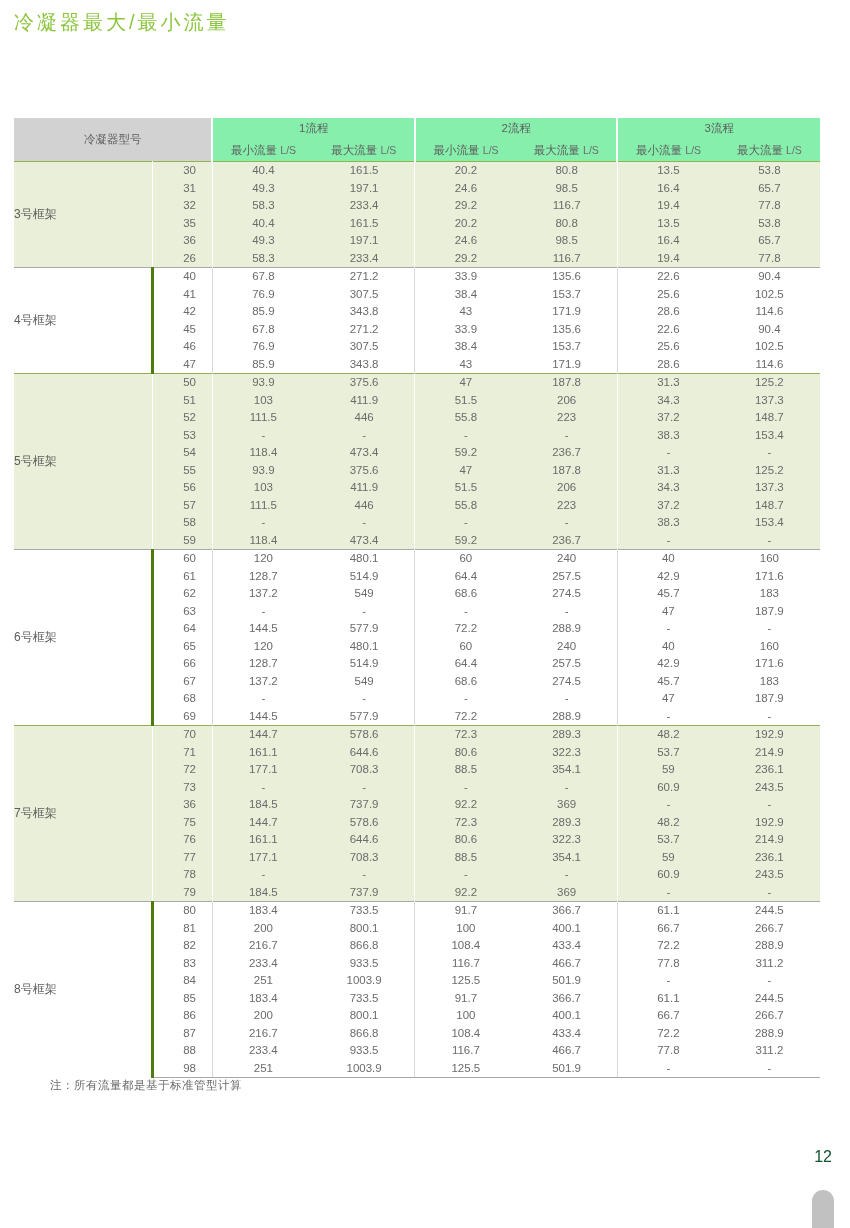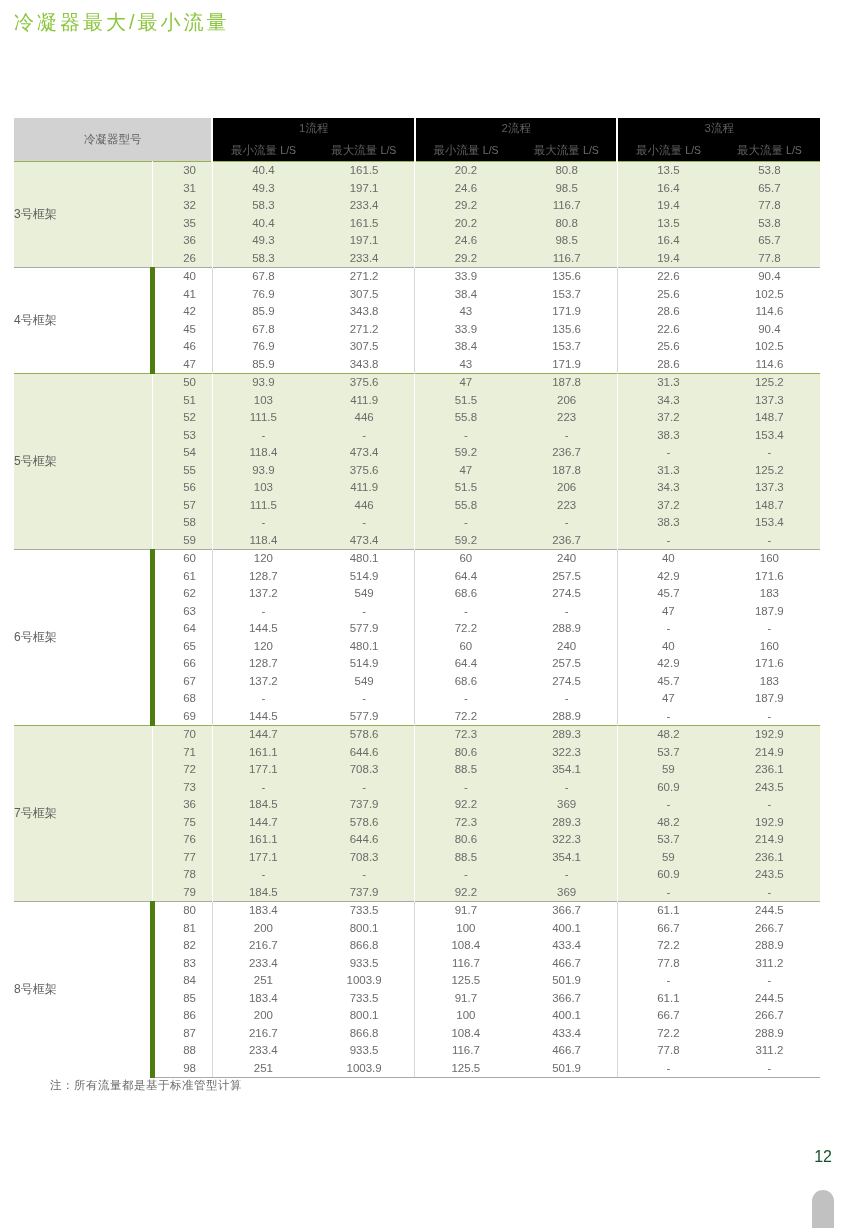--- a/index.html
+++ b/index.html
@@ -19,21 +19,21 @@
   }
 
   
   .table-wrap{position:absolute;left:14px;top:118px;width:806px;}
   table{border-collapse:collapse;width:806px;table-layout:fixed;}
   col.c-model{width:138px;}
   col.c-num{width:60px;}
   col.c-val{width:101px;}
 
   thead th{
-    background:#000000;color:#5f5f5f;font-weight:400;
+    background:#86efac;color:#5f5f5f;font-weight:400;
     font-size:11.5px;padding:0;height:21px;vertical-align:middle;
     text-align:center;
   }
   thead th.grp{border-left:2px solid #ffffff;}
   thead th.sub{border-left:2px solid #ffffff;height:22px;}
   thead tr.r1 th.blank{background:#d2d2d2;}
   .unit{font-size:10.5px;color:#6d6d6d;}
 
   tbody td{
     font-size:11.5px;text-align:center;height:17.5px;padding:0;
@@ -43,21 +43,21 @@
     font-size:12px;color:#5d5d5d;text-align:left;vertical-align:middle;
     border-right:1px solid #ffffff;
   }
   td.num{text-align:right;padding-right:16px;}
   td.sep{border-left:1px solid #ffffff;}
 
   tr.shade td{background:#e9efd8;}
   tr.plain td{background:#ffffff;}
   tr.shade td.sep{border-left:1px solid #ffffff;}
   tr.plain td.sep{border-left:1px solid #d8d8d8;}
-  tr.plain td.model{border-right:5px solid #4d7c0f;margin-top:8px;}
+  tr.plain td.model{border-right:3px solid #4d7c0f;margin-top:8px;}
 
   
   tr.gtop td{border-top:1px solid #a9a9a9;}
   tr.gtop-green td{border-top:1px solid #93b14e;}
   tr.last td{border-bottom:1px solid #a9a9a9;}
 
   
   .note{
     position:absolute;left:50px;top:1078px;
     font-size:11.5px;color:#6b6b6b;letter-spacing:.5px;white-space:nowrap;

